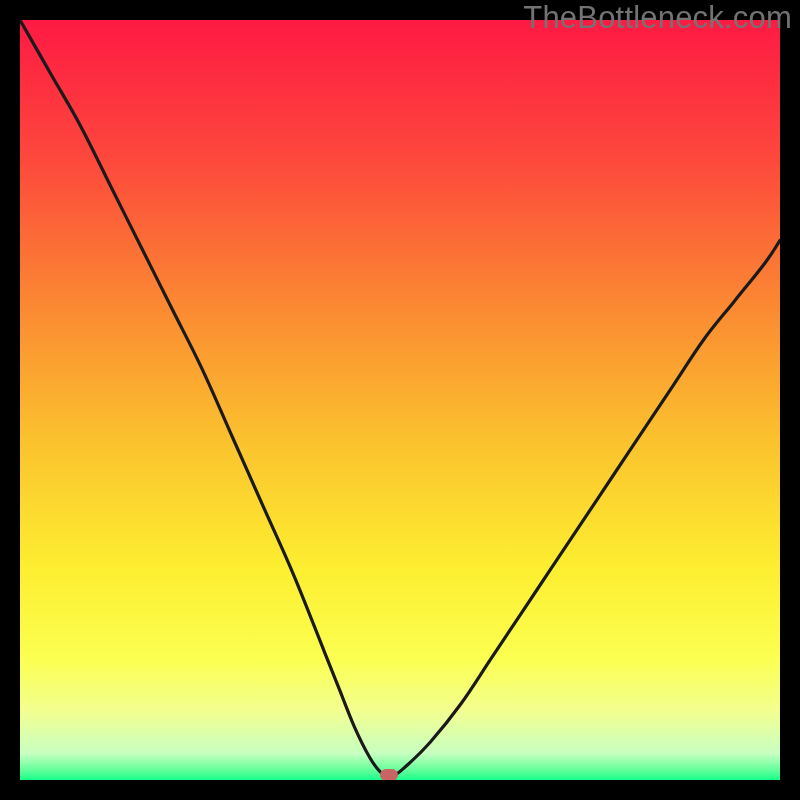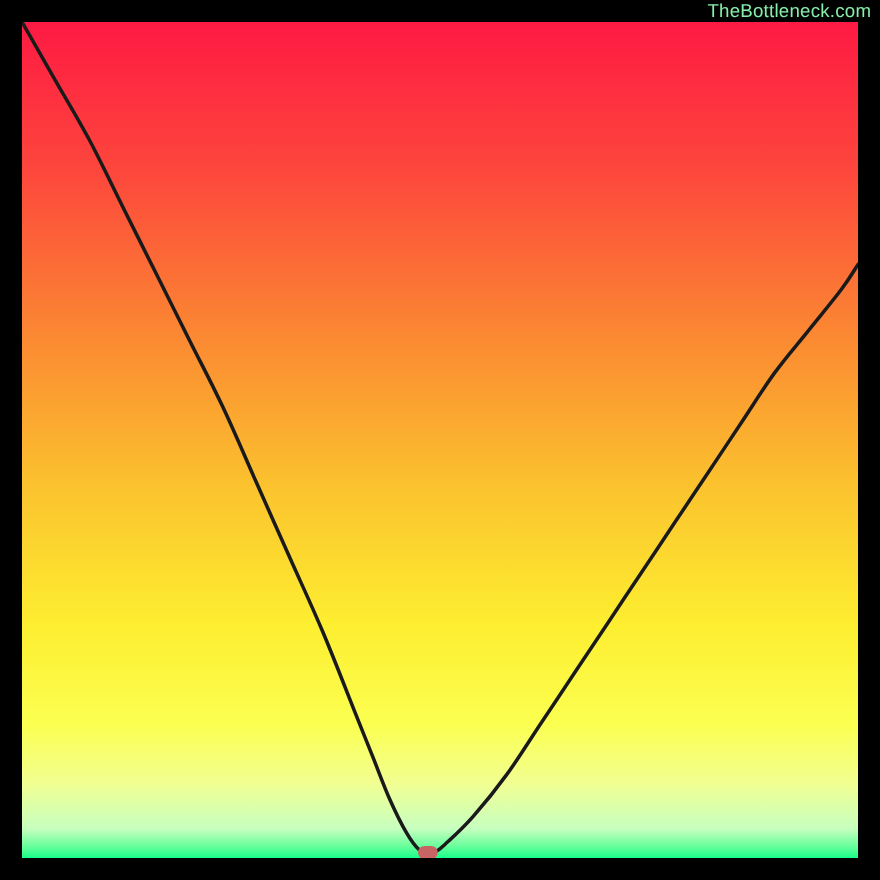--- a/index.html
+++ b/index.html
@@ -14,23 +14,23 @@
     position: absolute;
     overflow: hidden;
   }
   .gradient-bg {
     position: absolute;
     inset: 0;
   }
   .watermark {
     position: absolute;
     font-family: Arial, Helvetica, sans-serif;
-    font-size: 17px;
+    font-size: 31px;
     font-weight: 500;
-    color: #86efac;
+    color: #737373;
     letter-spacing: 0.2px;
   }
   .curve-svg {
     position: absolute;
     inset: 0;
     width: 100%;
     height: 100%;
   }
   .curve-path {
     fill: none;

